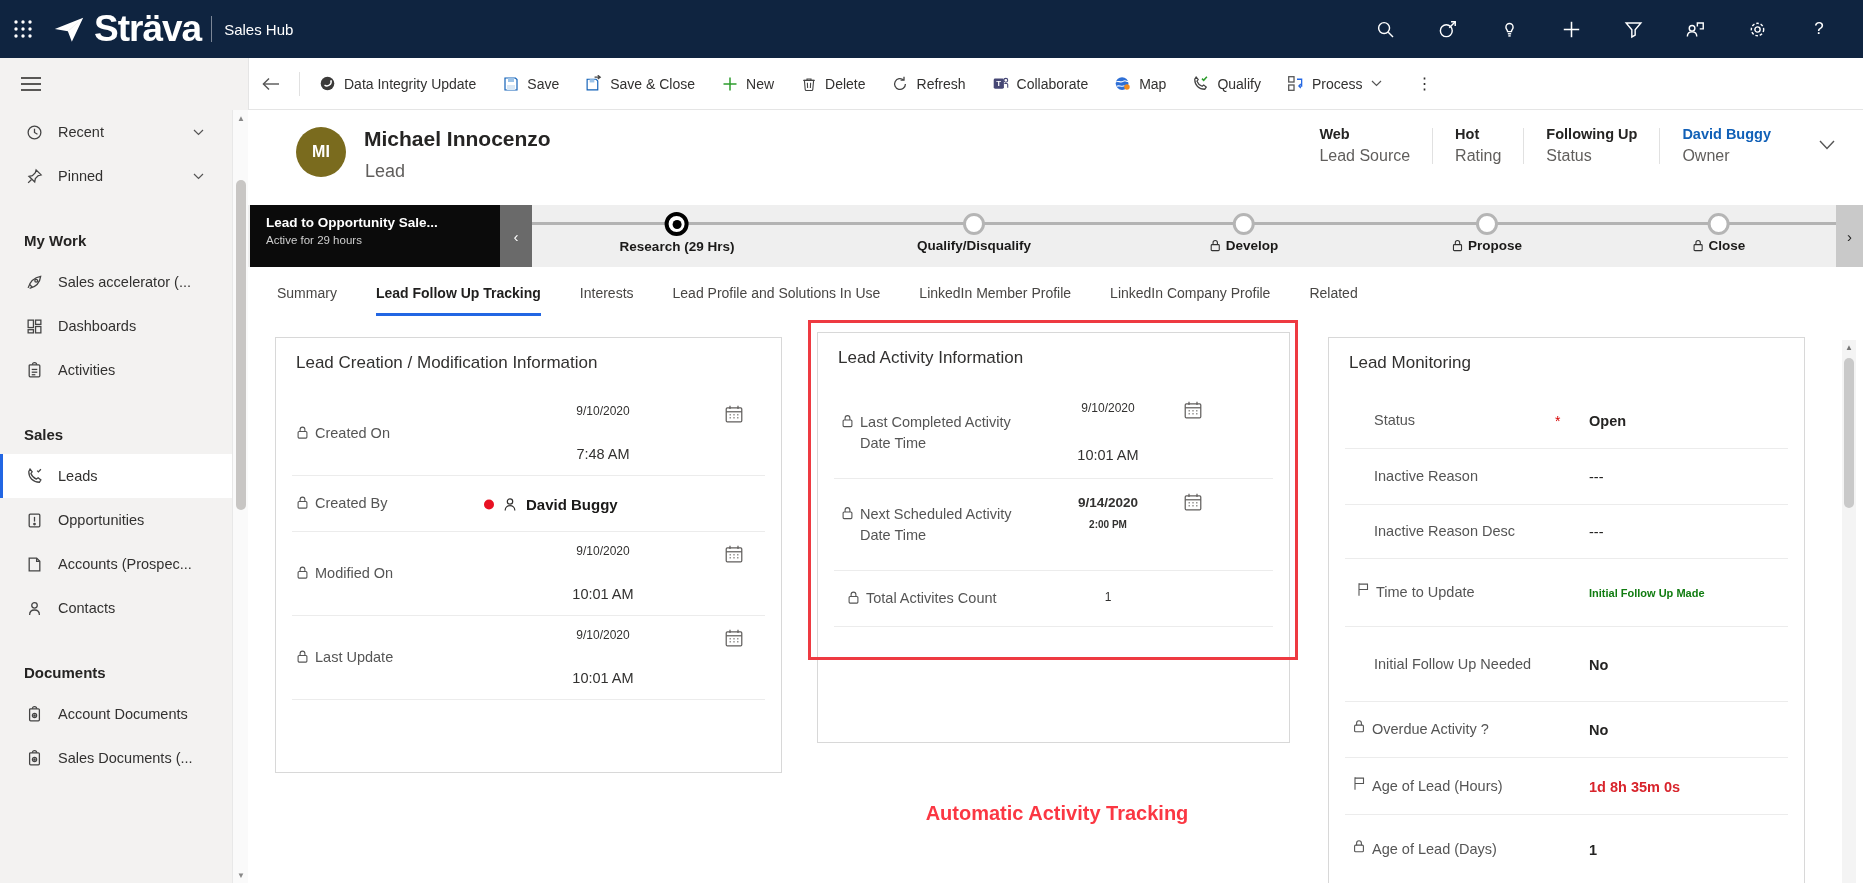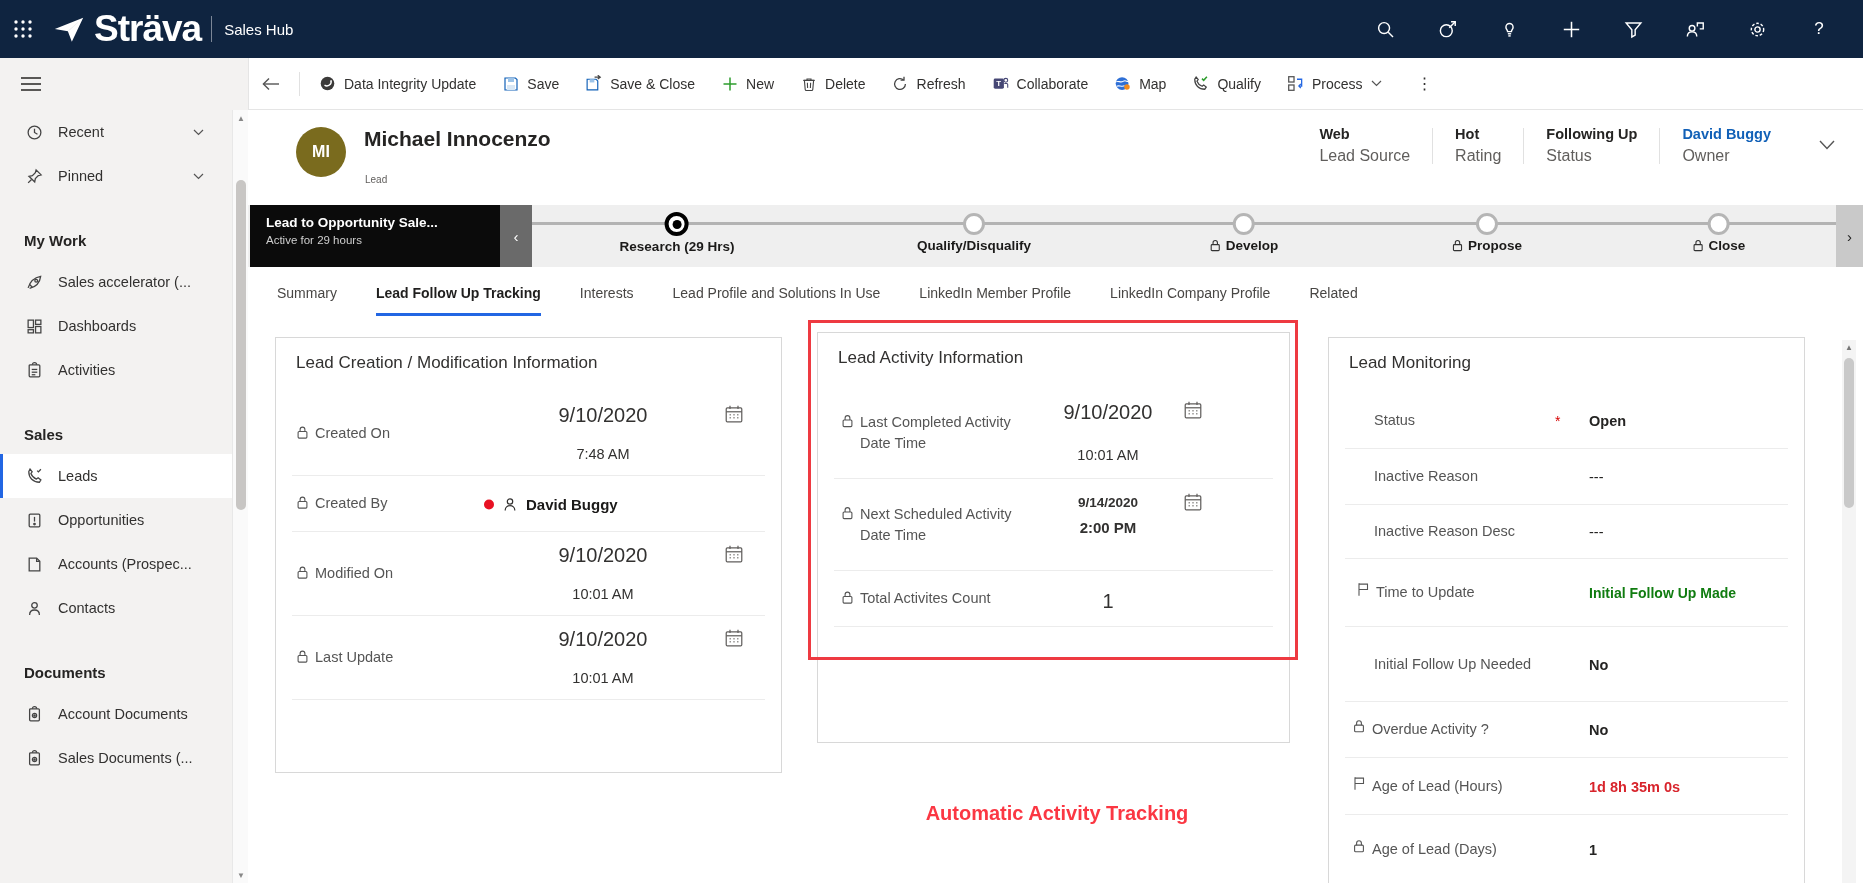--- a/index.html
+++ b/index.html
@@ -37,21 +37,21 @@
   .back-btn { width:44px; height:52px; display:flex; align-items:center; justify-content:center; cursor:pointer; }
   .cmd-divider { width:1px; height:24px; background:#e1e1e1; margin:0 6px; }
   .cmd-item { display:flex; align-items:center; gap:8px; font-size:14px; color:#323130; cursor:pointer; padding:6px 13px; white-space:nowrap; }
   .cmd-item .cico { width:17px; height:17px; display:flex; align-items:center; justify-content:center; }
   .cmd-more { margin-left:12px; font-size:16px; color:#323130; cursor:pointer; padding:4px 10px; letter-spacing:0; }
 
   
   .rheader { position:absolute; left:248px; top:110px; width:1615px; height:95px; background:#fff; }
   .avatar { position:absolute; left:48px; top:17px; width:50px; height:50px; border-radius:50%; background:#7a6b1e; color:#fff; font-size:16px; font-weight:bold; display:flex; align-items:center; justify-content:center; }
   .rname { position:absolute; left:116px; top:17px; font-size:21px; font-weight:bold; color:#252423; }
-  .rentity { position:absolute; left:117px; top:64px; font-size:10px; color:#605e5c; }
+  .rentity { position:absolute; left:117px; top:51px; font-size:18px; color:#605e5c; }
   .hfields { position:absolute; right:70px; top:16px; display:flex; align-items:center; }
   .hfield { padding:0 22px; text-align:left; }
   .hfield .hval { font-size:14.5px; font-weight:bold; color:#252423; white-space:nowrap; }
   .hfield .hval.link { color:#1160b7; cursor:pointer; }
   .hfield .hlab { font-size:16px; color:#605e5c; margin-top:5px; white-space:nowrap; }
   .hfield-div { width:1px; height:36px; background:#e1e1e1; }
   .hdr-chev { position:absolute; right:28px; top:30px; cursor:pointer; }
 
   
   .bpf { position:absolute; left:248px; top:205px; width:1615px; height:62px; background:#efefef; }
@@ -74,31 +74,31 @@
   .tab.active { font-weight:bold; color:#201f1e; }
   .tab.active::after { content:""; position:absolute; left:0; right:0; bottom:2px; height:3px; background:#2266e3; }
 
   
   .content { position:absolute; left:248px; top:318px; width:1615px; height:565px; background:#fff; overflow:hidden; }
   .card { position:absolute; background:#fff; border:1px solid #d8d8d8; }
   .card-title { position:absolute; left:20px; top:15px; font-size:17px; color:#323130; }
   .frow-inner { position:absolute; left:16px; right:16px; top:0; bottom:0; border-bottom:1px solid #ececec; }
   .flabel { position:absolute; top:50%; transform:translateY(-50%); font-size:14.5px; color:#555; display:flex; align-items:flex-start; gap:6px; line-height:1.45; }
   .flabel .lico { margin-top:2px; flex:0 0 13px; }
-  .fdate { position:absolute; font-size:20px; color:#323130; width:130px; text-align:center; }
+  .fdate { position:absolute; font-size:12px; color:#323130; width:130px; text-align:center; }
   .ftime { position:absolute; font-size:14.5px; color:#323130; width:130px; text-align:center; }
   .bold-val { font-weight:bold; }
   .cal-btn { position:absolute; cursor:pointer; width:20px; height:20px; }
   .person-val { position:absolute; display:flex; align-items:center; gap:8px; top:50%; transform:translateY(-50%); font-size:15px; font-weight:bold; color:#1b1a19; cursor:pointer; }
   .presence { width:10px; height:10px; border-radius:50%; background:#e81123; }
   .mon-label { position:absolute; top:50%; transform:translateY(-50%); font-size:14.5px; color:#555; line-height:1.5; display:flex; align-items:flex-start; gap:7px; }
   .mon-val { position:absolute; top:50%; transform:translateY(-50%); left:260px; font-size:14.5px; color:#252423; }
   .req-star { position:absolute; left:226px; top:50%; transform:translateY(-50%); color:#d60000; font-size:14px; }
   .semib { font-weight:bold; }
-  .green-val { color:#107c10; font-weight:bold; font-size:14px; }
+  .green-val { color:#107c10; font-weight:bold; font-size:11px; }
   .red-val { color:#d8242c; font-weight:bold; }
   .redbox { position:absolute; border:3px solid #ee3a41; pointer-events:none; z-index:6; }
   .annotation { position:absolute; left:644px; top:484px; width:330px; text-align:center; font-size:20px; font-weight:bold; color:#fb3743; }
   .main-scroll { position:absolute; right:7px; top:22px; bottom:0; width:14px; background:#f4f4f4; }
   .main-scroll .arr { position:absolute; top:0; left:0; width:14px; height:14px; font-size:8px; color:#777; display:flex; align-items:center; justify-content:center; cursor:pointer; }
   .main-scroll .thumb { position:absolute; top:18px; left:2px; width:10px; height:150px; border-radius:5px; background:#c9c9c9; cursor:pointer; }
   svg { display:block; }
 </style>
 </head>
 <body>
@@ -704,42 +704,42 @@
         <div class="flabel" style="left:23px; width:190px;">
           <span class="lico">
               <svg width="13" height="14" viewBox="0 0 12 14" fill="none" stroke="#555" stroke-width="1.1">
                 <rect x="1.6" y="6" width="8.8" height="6.6" rx="1"></rect>
                 <path d="M3.6 6 V4 a2.4 2.4 0 0 1 4.8 0 V6"></path>
               </svg>
             </span>
           <span>Next Scheduled Activity Date Time</span>
         </div>
         <div class="fdate bold-val" style="left:225px; top:16px; font-size:13.5px;">9/14/2020</div>
-        <div class="ftime bold-val" style="left:225px; top:40px; font-size:15px;">2:00 PM</div>
+        <div class="ftime bold-val" style="left:225px; top:40px; font-size:10px;">2:00 PM</div>
         <div class="cal-btn" style="left:365px; top:13px;">
             <svg width="20" height="20" viewBox="0 0 18 18" fill="none" stroke="#605e5c" stroke-width="1.1">
               <rect x="2" y="3.4" width="14" height="12.6" rx="1"></rect>
               <line x1="2" y1="7" x2="16" y2="7"></line>
               <line x1="5.4" y1="1.6" x2="5.4" y2="4.4"></line>
               <line x1="12.6" y1="1.6" x2="12.6" y2="4.4"></line>
               <g stroke="#8a8886" stroke-width="1.4">
                 <line x1="5" y1="9.6" x2="6.2" y2="9.6"></line>
                 <line x1="8.4" y1="9.6" x2="9.6" y2="9.6"></line>
                 <line x1="11.8" y1="9.6" x2="13" y2="9.6"></line>
                 <line x1="5" y1="12.4" x2="6.2" y2="12.4"></line>
                 <line x1="8.4" y1="12.4" x2="9.6" y2="12.4"></line>
                 <line x1="11.8" y1="12.4" x2="13" y2="12.4"></line>
               </g>
             </svg>
           </div>
       </div>
 
       <div style="position:absolute; left:0; right:0; top:238px; height:56px;">
         <div class="frow-inner"></div>
-        <div class="flabel" style="left:23px;">
+        <div class="flabel" style="left:29px;">
           <span class="lico">
               <svg width="13" height="14" viewBox="0 0 12 14" fill="none" stroke="#555" stroke-width="1.1">
                 <rect x="1.6" y="6" width="8.8" height="6.6" rx="1"></rect>
                 <path d="M3.6 6 V4 a2.4 2.4 0 0 1 4.8 0 V6"></path>
               </svg>
             </span>
           <span>Total Activites Count</span>
         </div>
         <div class="fdate" style="left:225px; top:19px;">1</div>
       </div>

